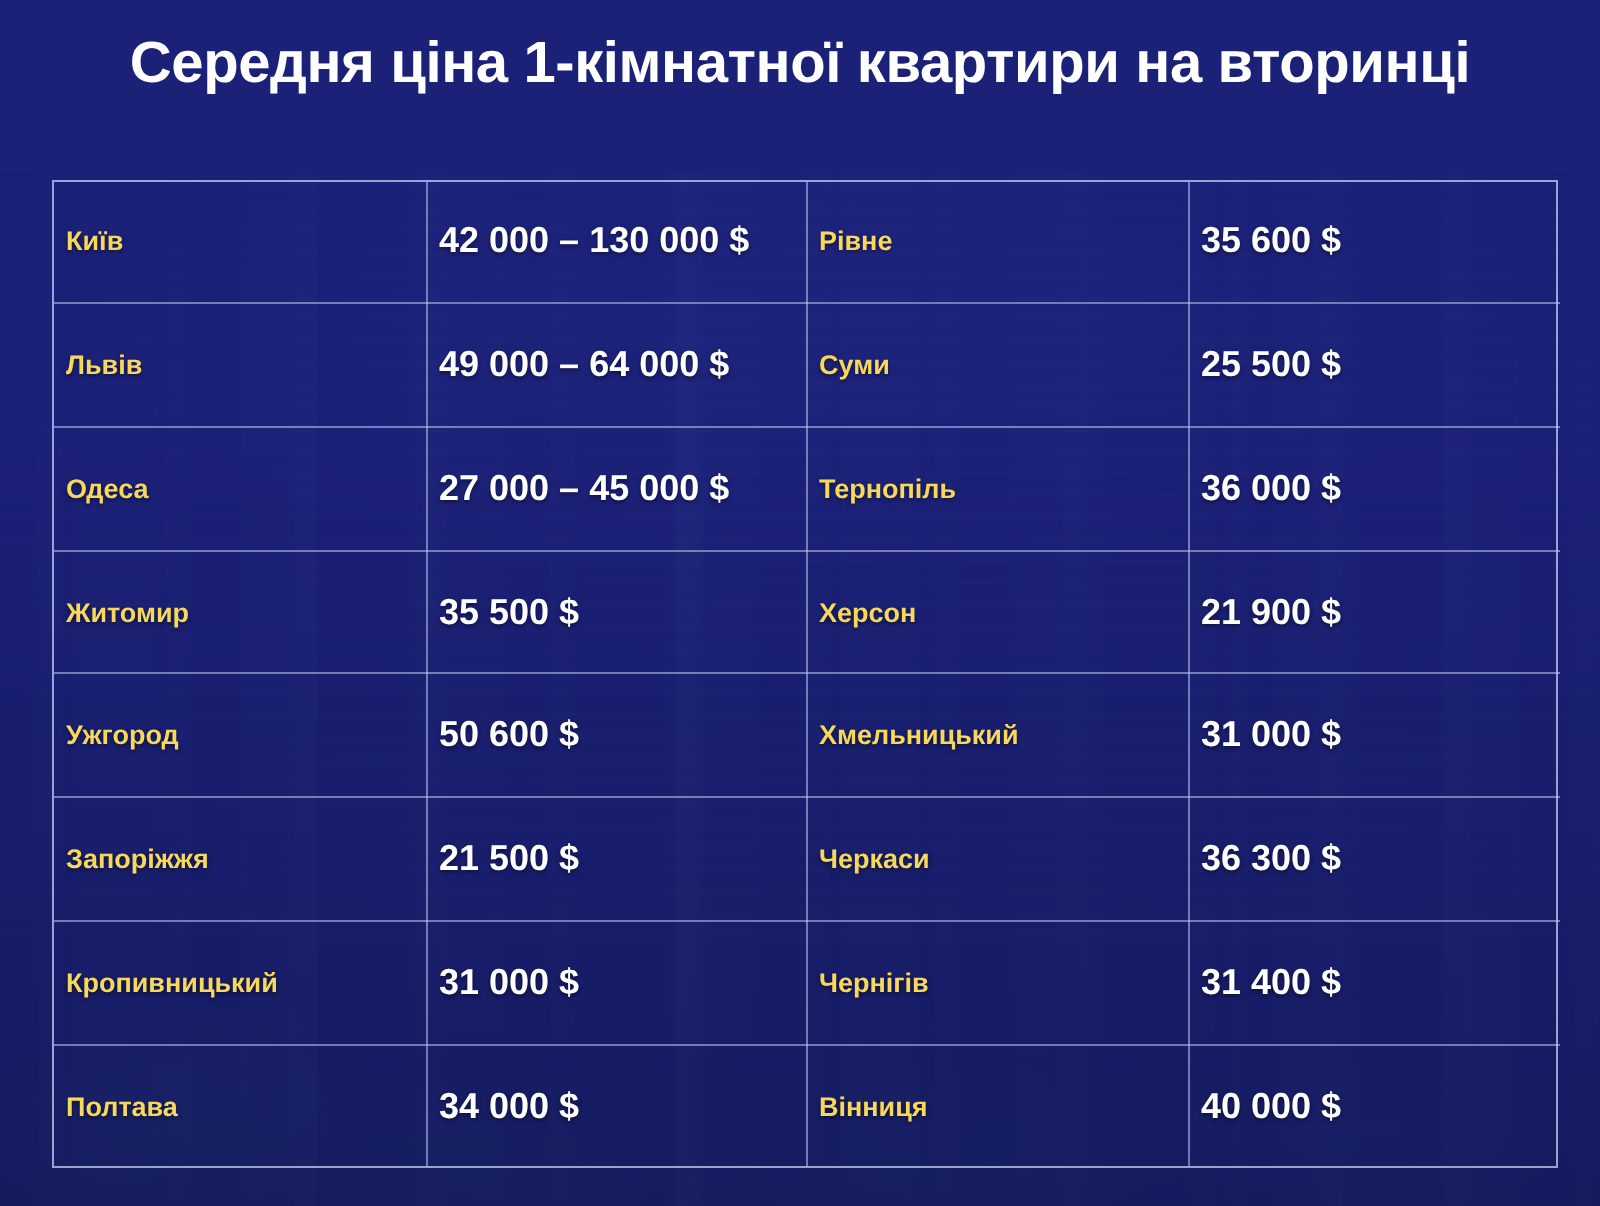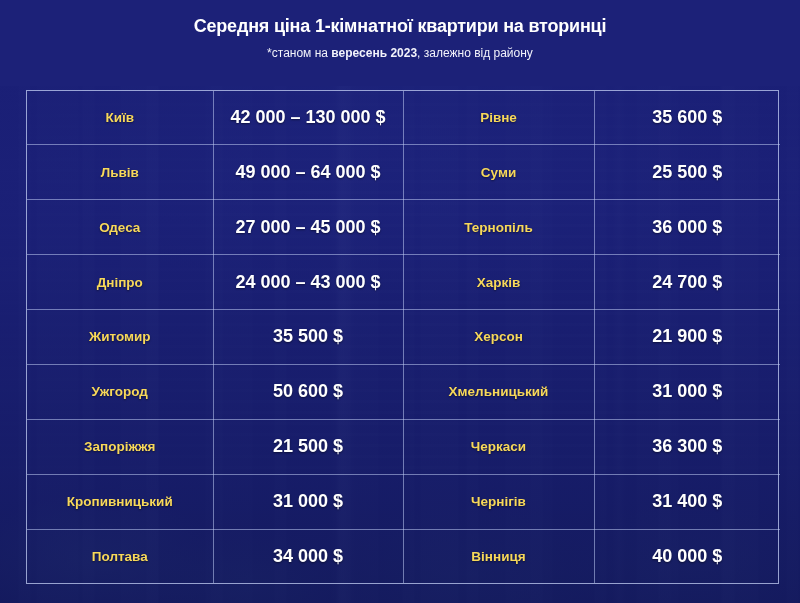--- a/index.html
+++ b/index.html
@@ -86,21 +86,21 @@
     left: 0; right: 0; top: 0;
     height: 86px;
     background: #1c2178;
     z-index: 4;
   }
   .title {
     margin: 0;
     padding-top: 16px;
     text-align: center;
     color: #ffffff;
-    font-size: 18px;
+    font-size: 29px;
     font-weight: bold;
     letter-spacing: -0.2px;
   }
   .subtitle {
     margin: 0;
     padding-top: 9px;
     text-align: center;
     color: #f2f3fb;
     font-size: 12px;
     font-weight: normal;
@@ -118,21 +118,21 @@
     box-sizing: border-box;
   }
   table.price-table {
     width: 100%;
     height: 100%;
     border-collapse: collapse;
     table-layout: fixed;
   }
   table.price-table td {
     border: 1px solid rgba(190,203,242,.55);
-    text-align: center;
+    text-align: left;
     vertical-align: middle;
     padding: 0 6px;
     white-space: nowrap;
   }
   table.price-table tr:last-child td { border-bottom: none; }
   table.price-table td:first-child { border-left: none; }
   table.price-table td:last-child { border-right: none; }
   table.price-table tr:first-child td { border-top: none; }
   .col-city   { width: 186px; }
   .col-price  { width: 190px; }
@@ -157,23 +157,20 @@
 <div id="infographic">
 
   <div class="bg-photo"></div>
   <div class="bg-towers"></div>
   <div class="bg-windows"></div>
   <div class="bg-streaks"></div>
   <div class="bg-overlay"></div>
 
   <div class="header">
     <h1 class="title">Середня ціна 1-кімнатної квартири на вторинці</h1>
-    <p class="subtitle">
-      <span>*станом на </span><b>вересень 2023</b><span>, залежно від району</span>
-    </p>
   </div>
 
   <div class="table-wrap">
     <table class="price-table">
       <colgroup>
         <col class="col-city">
           <col class="col-price">
           <col class="col-city2">
           <col class="col-price2">
       </colgroup>
@@ -191,26 +188,20 @@
           <td class="city">Суми</td>
           <td class="price">25 500 $</td>
         </tr>
         <tr>
           <td class="city">Одеса</td>
           <td class="price">27 000 – 45 000 $</td>
           <td class="city">Тернопіль</td>
           <td class="price">36 000 $</td>
         </tr>
         <tr>
-          <td class="city">Дніпро</td>
-          <td class="price">24 000 – 43 000 $</td>
-          <td class="city">Харків</td>
-          <td class="price">24 700 $</td>
-        </tr>
-        <tr>
           <td class="city">Житомир</td>
           <td class="price">35 500 $</td>
           <td class="city">Херсон</td>
           <td class="price">21 900 $</td>
         </tr>
         <tr>
           <td class="city">Ужгород</td>
           <td class="price">50 600 $</td>
           <td class="city">Хмельницький</td>
           <td class="price">31 000 $</td>

